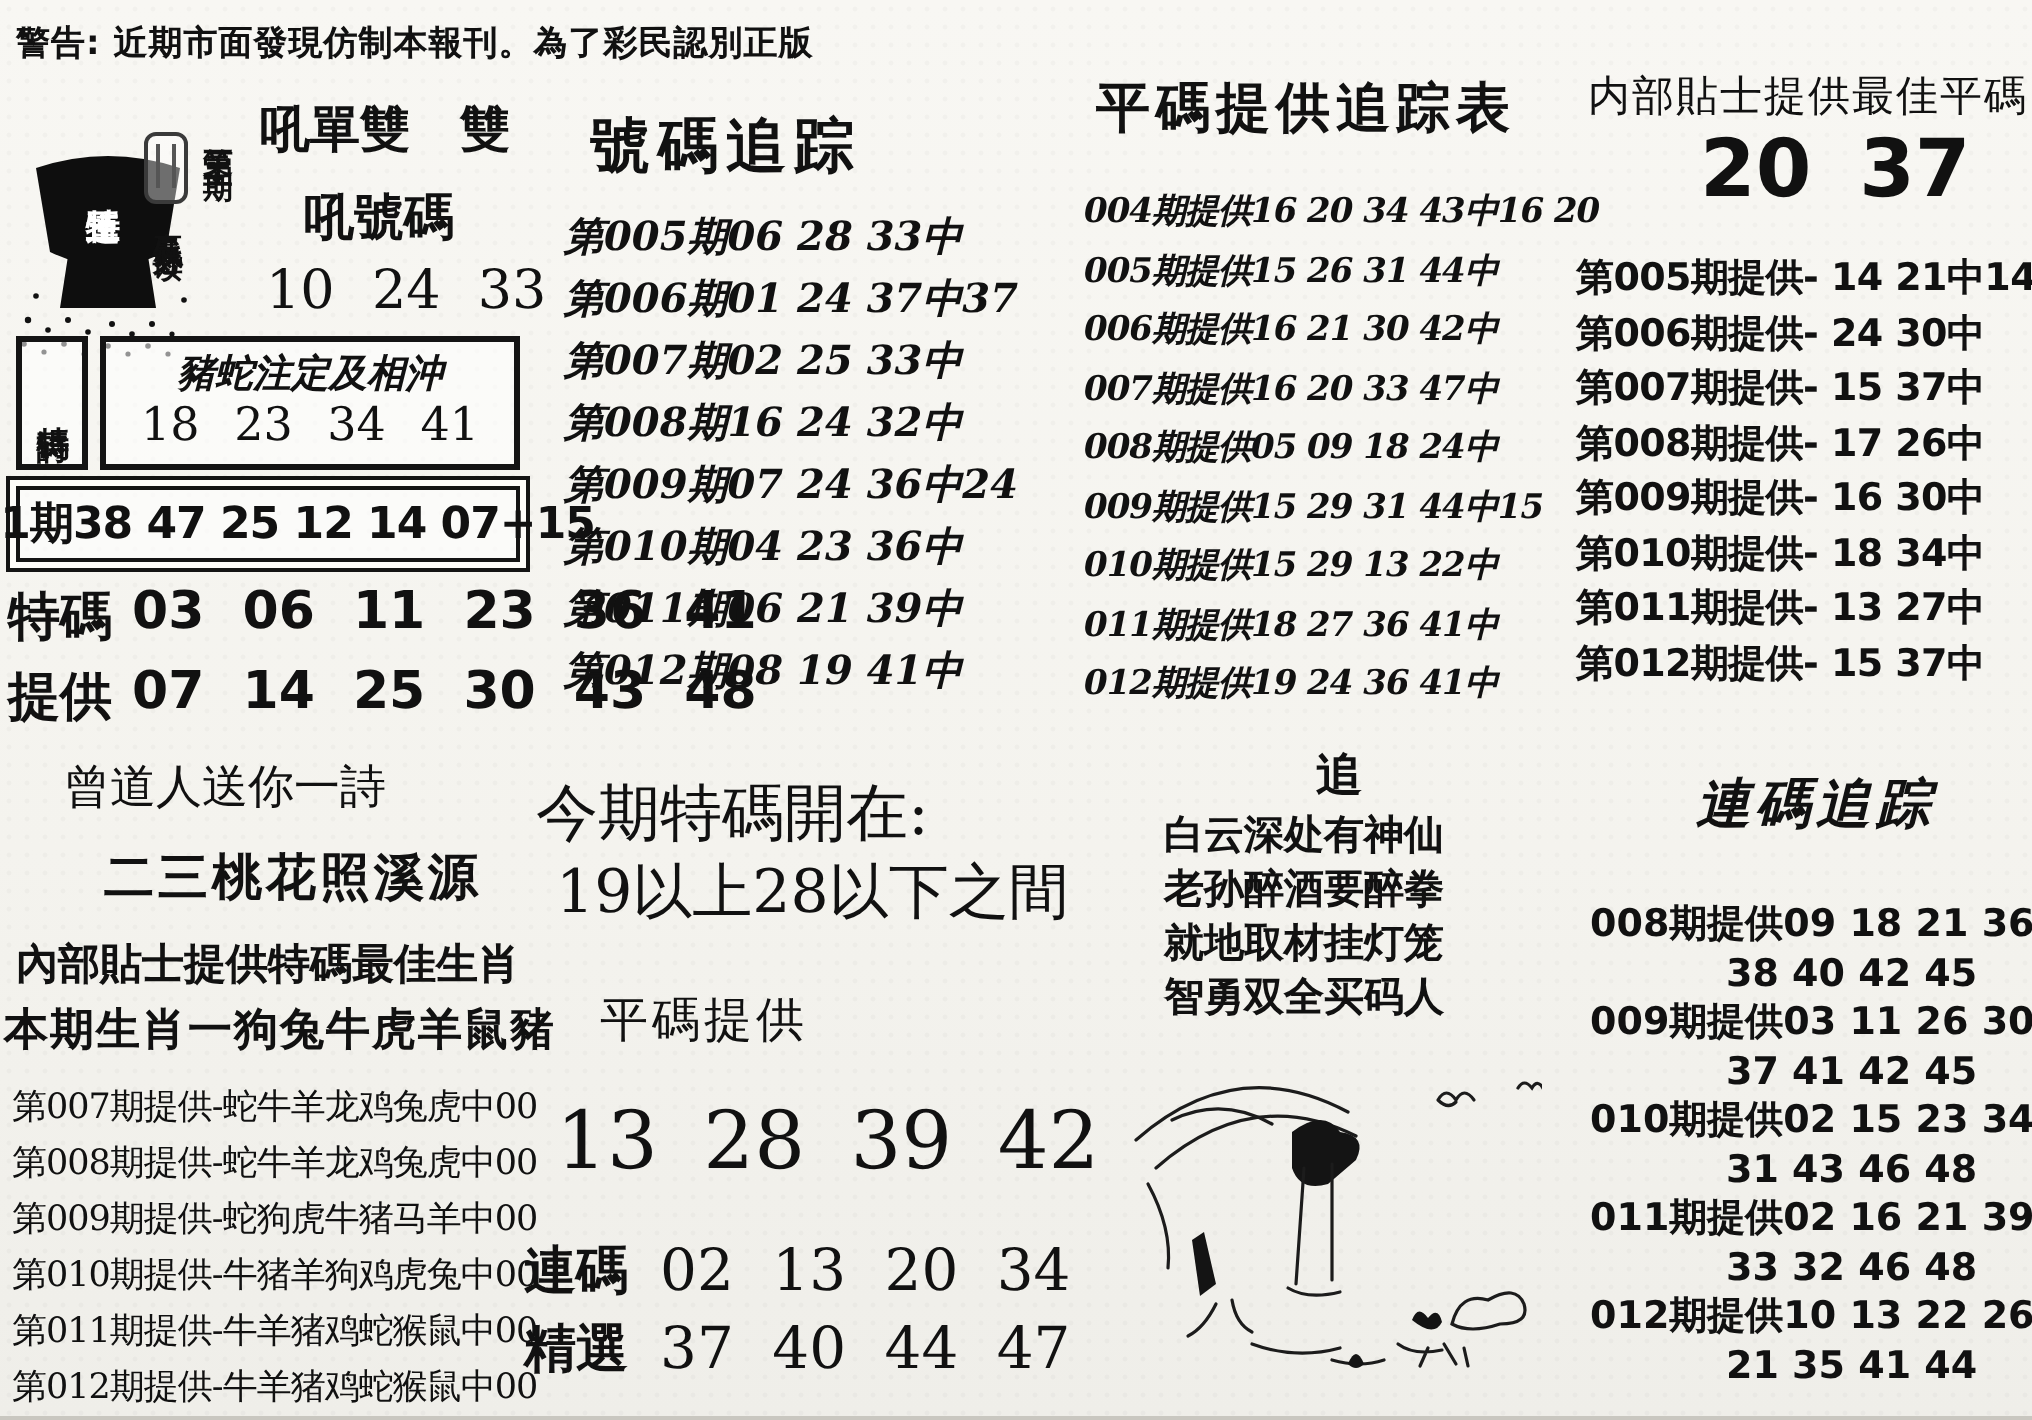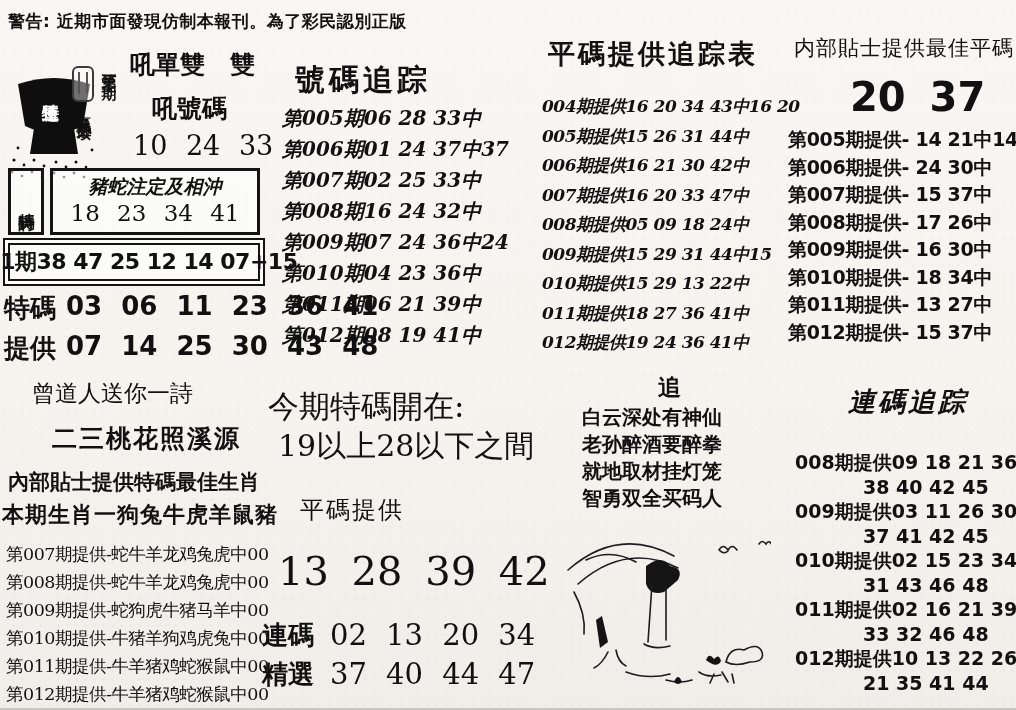--- a/index.html
+++ b/index.html
@@ -97,21 +97,21 @@
   <div class="abs gothic" style="left:2px; top:500px; font-size:22px; font-weight:bold; letter-spacing:1px;">本期生肖一狗兔牛虎羊鼠豬</div>
   <div class="abs serif row-list tight" style="left:6px; top:540px; font-size:17.5px; line-height:28px;">
     <div>第007期提供-蛇牛羊龙鸡兔虎中00</div>
     <div>第008期提供-蛇牛羊龙鸡兔虎中00</div>
     <div>第009期提供-蛇狗虎牛猪马羊中00</div>
     <div>第010期提供-牛猪羊狗鸡虎兔中00</div>
     <div>第011期提供-牛羊猪鸡蛇猴鼠中00</div>
     <div>第012期提供-牛羊猪鸡蛇猴鼠中00</div>
   </div>
 
-  <div class="abs brush" style="left:295px; top:60px; font-size:30px; letter-spacing:4px;">號碼追踪</div>
+  <div class="abs brush" style="left:295px; top:53px; font-size:30px; letter-spacing:4px;">號碼追踪</div>
   <div class="abs brush row-list" style="left:282px; top:103px; font-size:20px; line-height:31px; font-style:italic;">
     <div>第005期06 28 33中</div>
     <div>第006期01 24 37中37</div>
     <div>第007期02 25 33中</div>
     <div>第008期16 24 32中</div>
     <div>第009期07 24 36中24</div>
     <div>第010期04 23 36中</div>
     <div>第011期06 21 39中</div>
     <div>第012期08 19 41中</div>
   </div>
@@ -165,21 +165,21 @@
       <path d="M203 22 q3 -5 7 0 q3 -5 6 1"></path>
       <path d="M170 140 q4 -16 18 -12 q14 -8 18 2 q3 10 -12 10 q-15 5 -24 0 z"></path>
       <path d="M150 138 q3 -8 8 -1 q5 -6 7 2 q-4 8 -15 -1 z" fill="#141414" stroke="none"></path>
       <path d="M143 150 q8 6 22 3 M166 150 l6 10 M176 152 l2 9 M158 152 l-4 9"></path>
       <path d="M70 150 q22 8 44 2 M110 158 q14 4 26 0"></path>
       <path d="M118 160 q4 -10 8 0 q-4 4 -8 0 z" fill="#141414" stroke="none"></path>
     </svg>
   </div>
 
   <div class="abs serif" style="left:794px; top:34px; font-size:21px; letter-spacing:1px;">内部貼士提供最佳平碼</div>
-  <div class="abs gothic nums" style="left:850px; top:62px; font-size:40px; font-weight:bold;margin-top:12px;">20  37</div>
+  <div class="abs gothic nums" style="left:850px; top:62px; font-size:40px; font-weight:bold;">20  37</div>
   <div class="abs gothic row-list" style="left:788px; top:126px; font-size:19px; line-height:27.5px; font-weight:bold; letter-spacing:-0.3px;">
     <div>第005期提供- 14 21中14</div>
     <div>第006期提供- 24 30中</div>
     <div>第007期提供- 15 37中</div>
     <div>第008期提供- 17 26中</div>
     <div>第009期提供- 16 30中</div>
     <div>第010期提供- 18 34中</div>
     <div>第011期提供- 13 27中</div>
     <div>第012期提供- 15 37中</div>
   </div>

